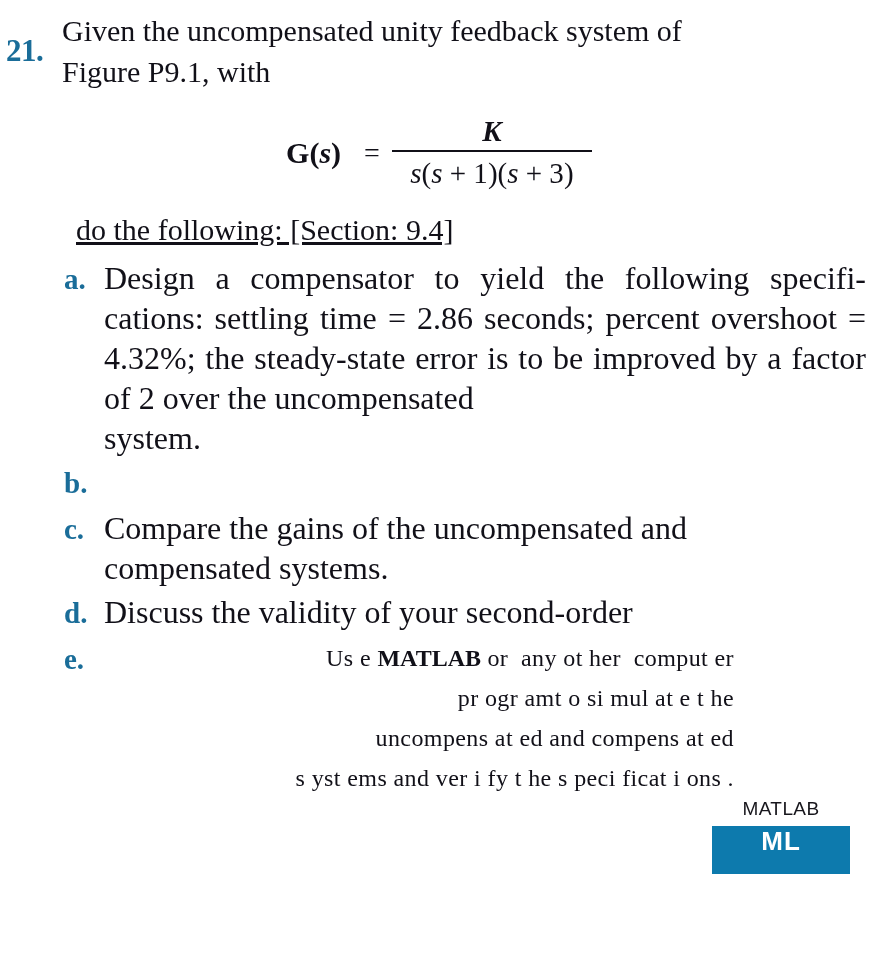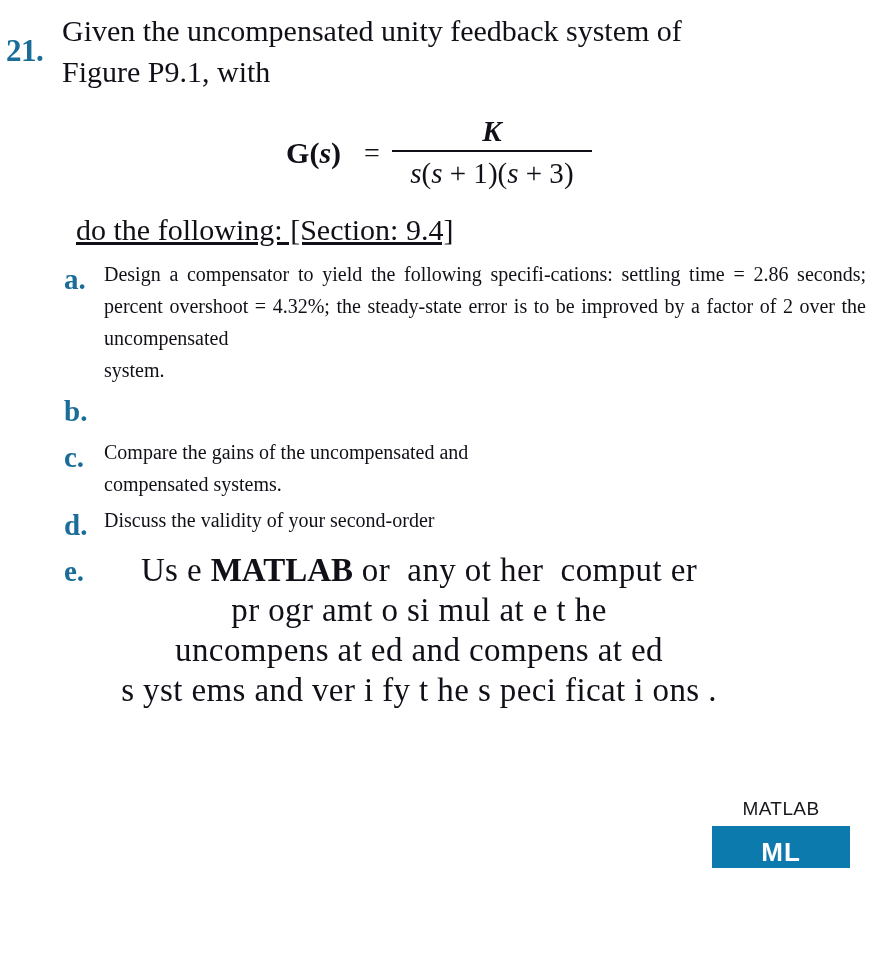--- a/index.html
+++ b/index.html
@@ -130,36 +130,36 @@
     flex: 0 0 auto;
     width: 40px;
     margin-left: 58px;
     font-weight: bold;
     font-size: 29px;
     line-height: 42px;
     color: #1a6d99;
   }
   .sub-body {
     flex: 1 1 auto;
-    font-size: 20px;
-    line-height: 32px;
+    font-size: 32px;
+    line-height: 40px;
     text-align: justify;
     text-justify: inter-word;
     padding-right: 6px;
     hyphens: none;
   }
   .sub-body .lastline {
     display: block;
     text-align: left;
   }
 
   
   .item-e .sub-body {
-    text-align: center;
-    font-size: 33px;
+    text-align: right;
+    font-size: 24px;
     line-height: 40px;
     letter-spacing: 0.4px;
     padding-right: 0;
     max-width: 630px;
     white-space: pre-wrap;
   }
   .item-e .ml-word {
     font-weight: bold;
     letter-spacing: 0px;
   }
@@ -175,23 +175,23 @@
   .matlab-caption {
     font-family: "Liberation Sans", "DejaVu Sans", sans-serif;
     font-size: 19px;
     letter-spacing: 0.4px;
     color: #17161c;
     line-height: 22px;
     margin-bottom: 6px;
   }
   .matlab-box {
     background: #0d7aad;
-    height: 42px;
-    display: flex;
-    align-items: flex-end;
+    height: 48px;
+    display: flex;
+    align-items: flex-start;
     justify-content: center;
   }
   .matlab-box-label {
     font-family: "Liberation Sans", "DejaVu Sans", sans-serif;
     font-weight: bold;
     font-size: 26px;
     color: #ffffff;
     letter-spacing: 1px;
   }
 </style>

